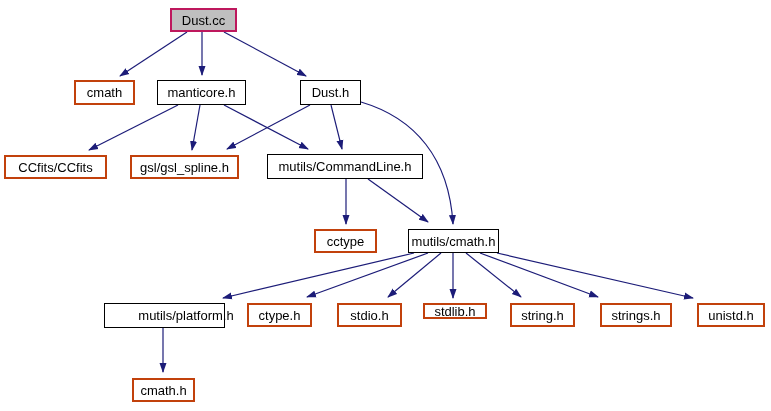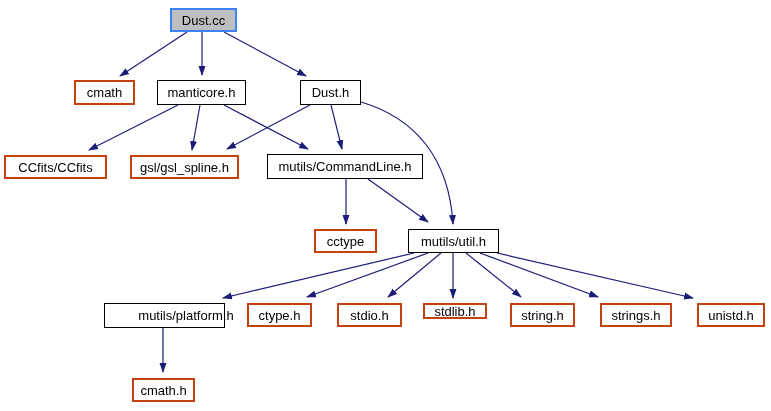--- a/index.html
+++ b/index.html
@@ -29,21 +29,21 @@
     align-items: center;
     justify-content: center;
     font-size: 13px;
     color: #000000;
     background: #ffffff;
     white-space: nowrap;
     cursor: default;
   }
   .node.root {
     background: #bfbfbf;
-    border: 2px solid #3b82f6;
+    border: 2px solid #be185d;
   }
   .node.internal {
     border: 1.2px solid #000000;
     cursor: pointer;
   }
   .node.external {
     border: 2px solid #c2410c;
   }
   .edge {
     fill: none;
@@ -84,21 +84,21 @@
   </svg>
   <div id="nodes">
       <div class="node root" style="left: 170px; top: 8px; width: 67px; height: 24px;">Dust.cc</div>
       <div class="node external" style="left: 74px; top: 80px; width: 61px; height: 25px;">cmath</div>
       <div class="node internal" style="left: 157px; top: 80px; width: 89px; height: 25px;">manticore.h</div>
       <div class="node internal" style="left: 300px; top: 80px; width: 61px; height: 25px;">Dust.h</div>
       <div class="node external" style="left: 4px; top: 155px; width: 103px; height: 24px;">CCfits/CCfits</div>
       <div class="node external" style="left: 130px; top: 155px; width: 109px; height: 24px;">gsl/gsl_spline.h</div>
       <div class="node internal" style="left: 267px; top: 154px; width: 156px; height: 25px;">mutils/CommandLine.h</div>
       <div class="node external" style="left: 314px; top: 229px; width: 63px; height: 24px;">cctype</div>
-      <div class="node internal" style="left: 408px; top: 229px; width: 91px; height: 24px;">mutils/util.h</div>
+      <div class="node internal" style="left: 408px; top: 229px; width: 91px; height: 24px;">mutils/cmath.h</div>
       <div class="node internal" style="left: 104px; top: 303px; width: 121px; height: 25px; padding-left: 43px;">mutils/platform.h</div>
       <div class="node external" style="left: 247px; top: 303px; width: 65px; height: 24px;">ctype.h</div>
       <div class="node external" style="left: 337px; top: 303px; width: 65px; height: 24px;">stdio.h</div>
       <div class="node external" style="left: 423px; top: 303px; width: 64px; height: 16px;">stdlib.h</div>
       <div class="node external" style="left: 510px; top: 303px; width: 65px; height: 24px;">string.h</div>
       <div class="node external" style="left: 600px; top: 303px; width: 72px; height: 24px;">strings.h</div>
       <div class="node external" style="left: 697px; top: 303px; width: 68px; height: 24px;">unistd.h</div>
       <div class="node external" style="left: 132px; top: 378px; width: 63px; height: 24px;">cmath.h</div>
     </div>
 </div>

